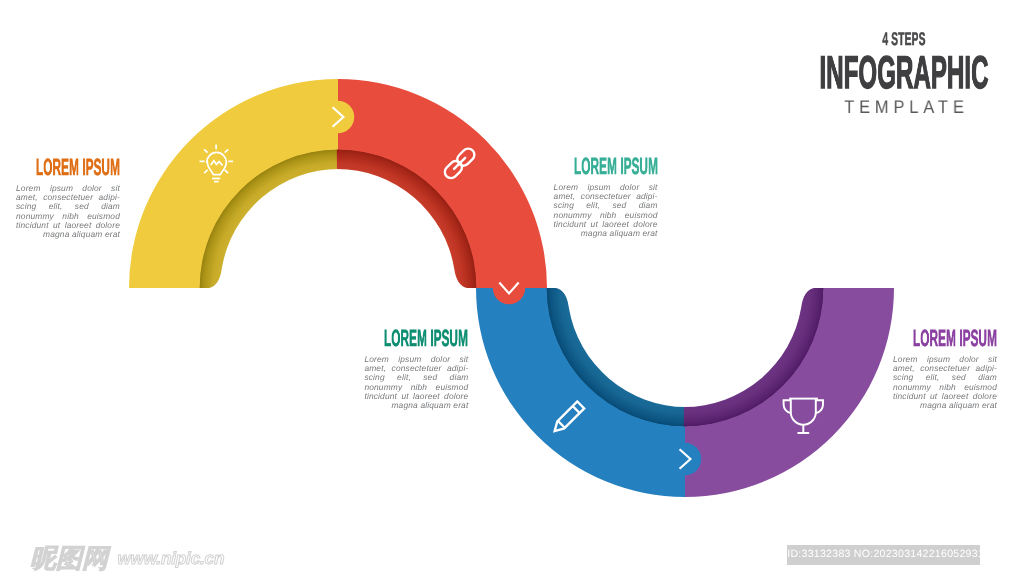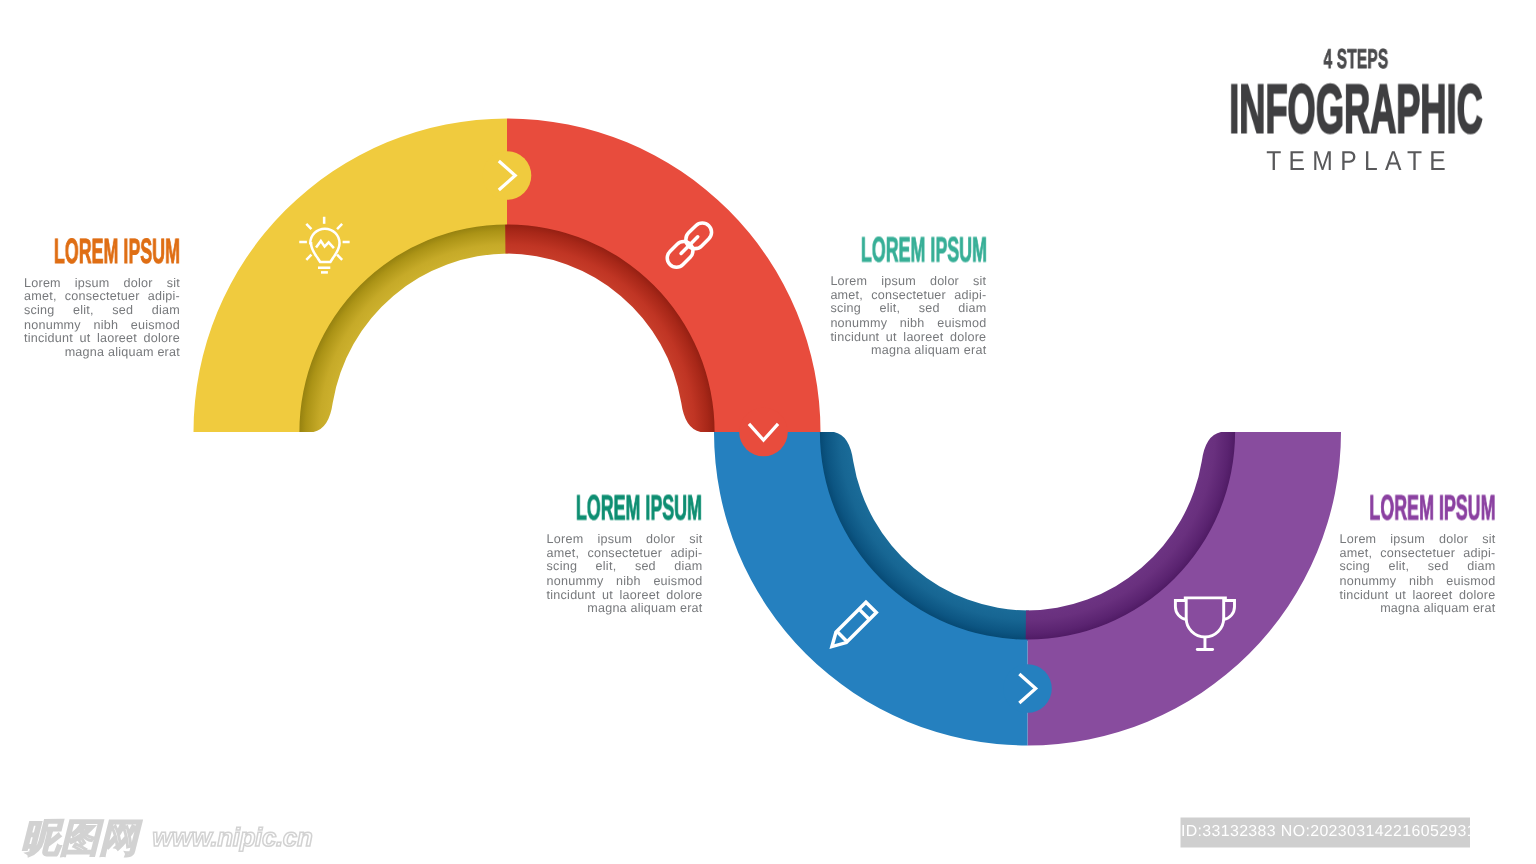--- a/index.html
+++ b/index.html
@@ -9,39 +9,39 @@
        text-rendering:geometricPrecision;}
   #stage,#stage *{-webkit-font-smoothing:antialiased;}
   #stage{position:relative;width:1024px;height:576px;}
   svg.diagram{position:absolute;left:0;top:0;width:1024px;height:576px;}
   .blk{position:absolute;width:104px;}
   .hd{font-weight:700;font-size:23.4px;line-height:22px;letter-spacing:0;
       white-space:nowrap;display:block;text-align:right;
       width:300px;margin-left:-196px;
       transform:scaleX(0.5095);transform-origin:100% 50%;
       will-change:transform;backface-visibility:hidden;}
-  .bd{font-size:8.4px;line-height:9.2px;color:#77797c;padding-top:6.4px;letter-spacing:0.16px;}
+  .bd{font-size:8.4px;line-height:9.2px;color:#77797c;padding-top:6.4px;letter-spacing:0.16px;font-style:italic;}
   .bd .ln{display:flex;justify-content:space-between;}
   .bd .ln.last{display:block;text-align:center;text-align-last:right;}
   .b1{left:16px;top:155.5px;}
   .b2{left:553.6px;top:154.5px;}
   .b3{left:364.4px;top:326.5px;}
   .b4{left:893px;top:326.5px;}
   .ttl-wrap{position:absolute;left:904.3px;top:28px;width:0;text-align:center;}
   .ttl-wrap div{white-space:nowrap;position:absolute;left:0;transform-origin:50% 0;
       will-change:transform;backface-visibility:hidden;}
   .t1{font-weight:700;font-size:18.3px;color:#4b4b4d;top:0px;
       -webkit-text-stroke:0.55px #4b4b4d;
       transform:translateX(-50%) scaleX(0.56);letter-spacing:0.3px;}
   .t2{font-weight:700;font-size:46px;color:#3f3f41;top:17px;
       -webkit-text-stroke:1.45px #3f3f41;
       transform:translateX(-50%) scaleX(0.525);letter-spacing:0px;}
   .t3{font-size:18.3px;color:#58585a;top:68px;letter-spacing:5.4px;
       transform:translateX(-50%) scaleX(0.9);text-indent:5.4px;}
-  .wm{position:absolute;left:14px;top:541px;font-style:italic;font-weight:700;
+  .wm{position:absolute;left:30px;top:541px;font-style:italic;font-weight:700;
       color:transparent;-webkit-text-stroke:1px #d2d2d2;white-space:nowrap;}
   .wm .cjk{font-size:26px;letter-spacing:0px;vertical-align:-3px;}
   .wm .url{font-size:17.2px;letter-spacing:-0.2px;padding-left:5px;vertical-align:0.5px;}
   .idbox{position:absolute;left:787px;top:545px;width:193px;height:19.5px;
       background:#cfcfcf;color:#fff;font-size:10.6px;line-height:19.5px;text-align:center;
       white-space:nowrap;letter-spacing:0.25px;text-indent:0.25px;}
 </style>
 </head>
 <body>
 

